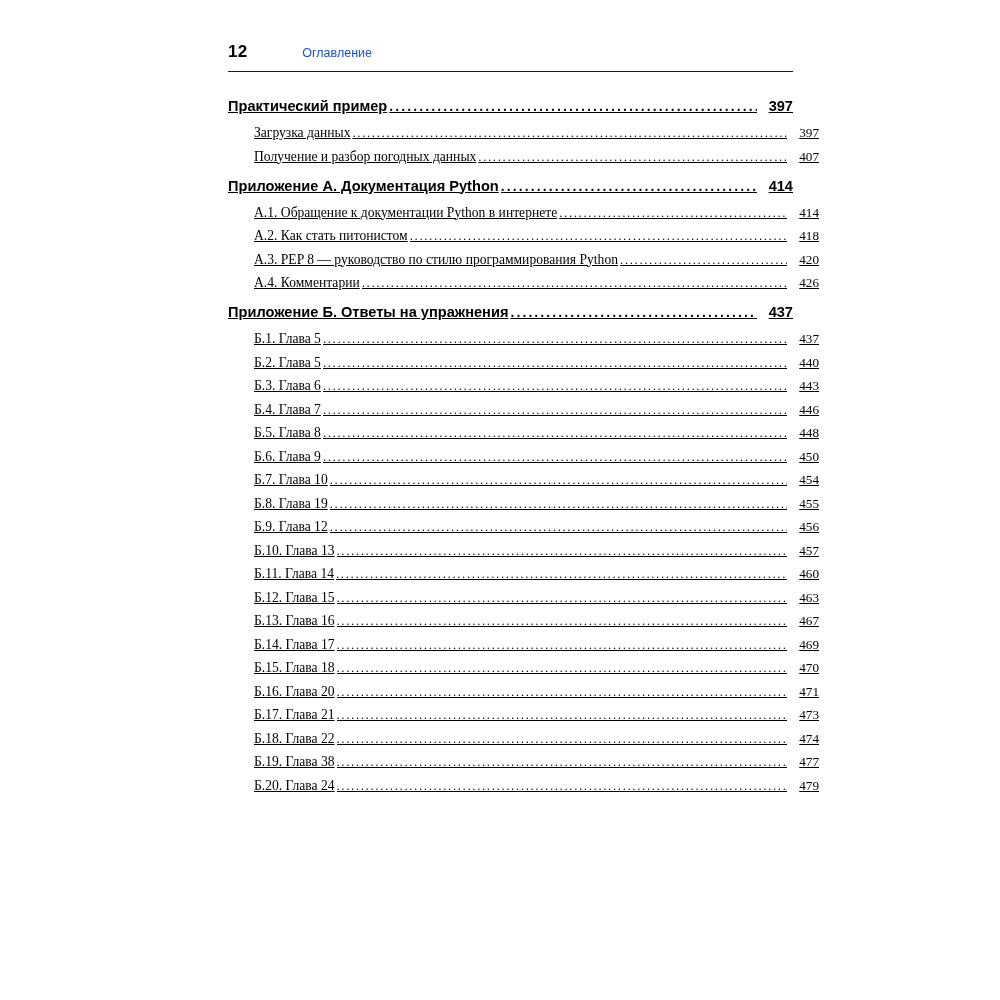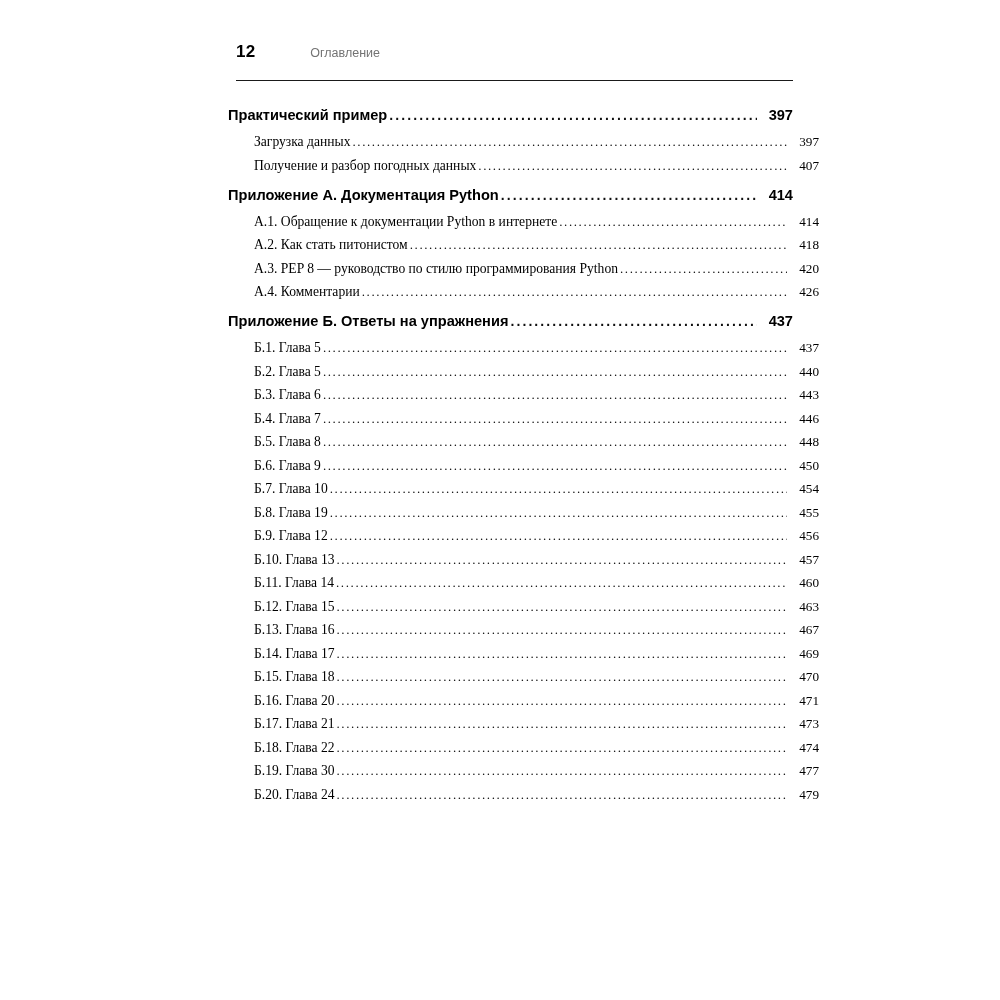--- a/index.html
+++ b/index.html
@@ -18,44 +18,44 @@
   }
   .content {
     position: absolute;
     left: 228px;
     top: 42px;
     width: 565px;
   }
   .header {
     display: flex;
     align-items: baseline;
-    padding-bottom: 18px;
+    padding-bottom: 9px;
     border-bottom: 1.4px solid #1a1a1a;
-    margin-left: 8px;
   }
   .folio {
     font-family: "Liberation Sans", sans-serif;
     font-weight: bold;
     font-size: 17px;
     letter-spacing: 0.2px;
     color: #000;
   }
   .running-head {
     font-family: "Liberation Sans", sans-serif;
     font-size: 12.5px;
-    color: #737373;
+    color: #1d4ed8;
     margin-left: 55px;
   }
   .toc {
     margin-top: 26px;
   }
   .row {
     display: flex;
     align-items: flex-end;
     width: 100%;
+    text-decoration: underline;
   }
   .row .title {
     white-space: nowrap;
   }
   .row .dots {
     flex: 1 1 auto;
     overflow: hidden;
     white-space: nowrap;
     margin: 0 2px;
     position: relative;
@@ -245,21 +245,21 @@
           <span class="title">Б.17. Глава 21</span>
           <span class="dots"></span>
           <span class="page-num">473</span>
         </div>
         <div class="row lvl2">
           <span class="title">Б.18. Глава 22</span>
           <span class="dots"></span>
           <span class="page-num">474</span>
         </div>
         <div class="row lvl2">
-          <span class="title">Б.19. Глава 30</span>
+          <span class="title">Б.19. Глава 38</span>
           <span class="dots"></span>
           <span class="page-num">477</span>
         </div>
         <div class="row lvl2">
           <span class="title">Б.20. Глава 24</span>
           <span class="dots"></span>
           <span class="page-num">479</span>
         </div>
       </div>
 

